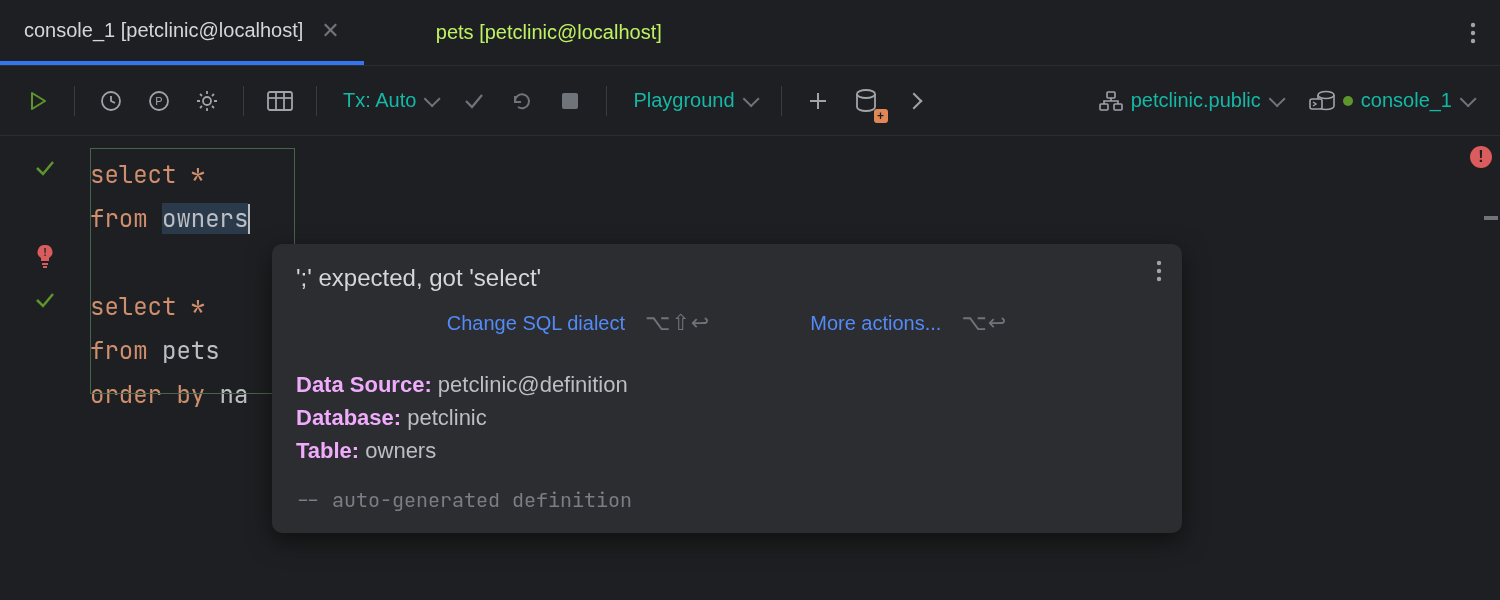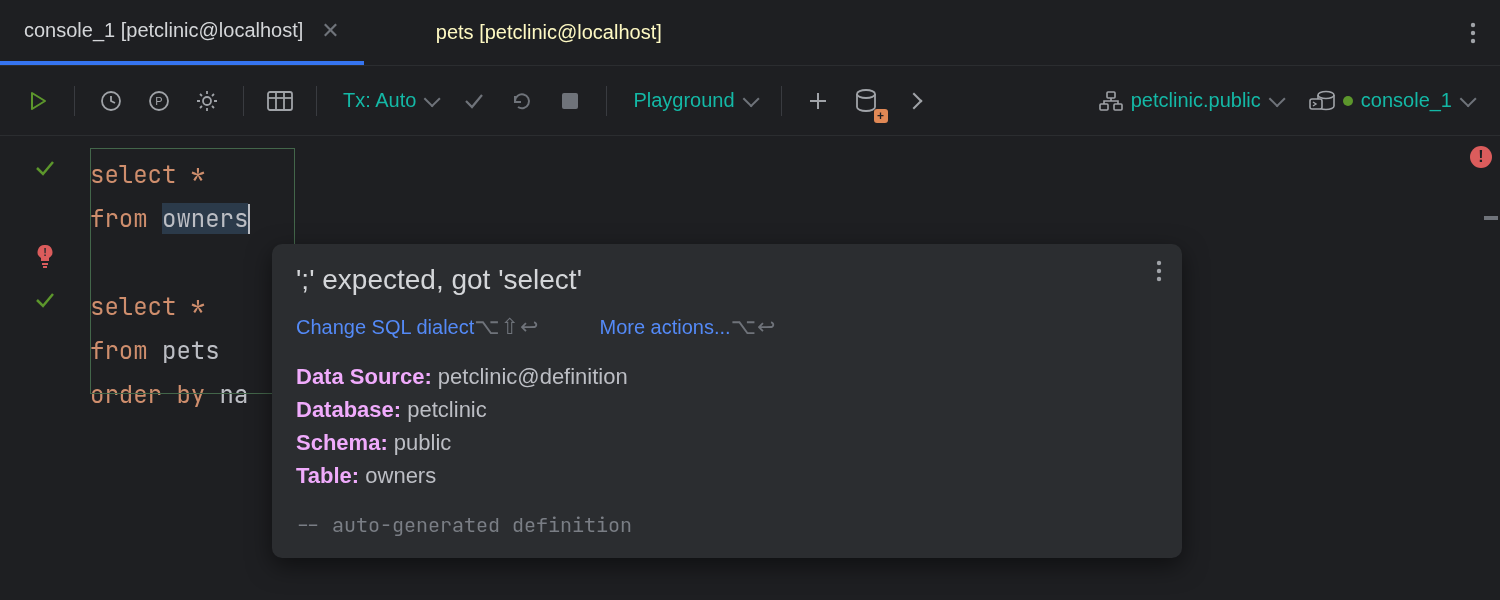--- a/index.html
+++ b/index.html
@@ -17,21 +17,21 @@
   height: 65px;
   align-items: stretch;
   position: relative;
   gap: 48px;
 }
 .tab {
   display: flex;
   align-items: center;
   padding: 0 24px;
   gap: 18px;
-  color: #fef9c3;
+  color: #bef264;
   cursor: pointer;
 }
 .tab.active {
   color: #d4d6d9;
   border-bottom: 4px solid #3574f0;
 }
 .tab .close {
   color: #6f737a;
   font-size: 22px;
 }
@@ -169,27 +169,29 @@
   top: 244px;
   width: 910px;
   background: #2b2d30;
   border-radius: 10px;
   box-shadow: 0 8px 24px rgba(0,0,0,0.5);
   padding: 20px 24px;
   z-index: 10;
 }
 .popup-title {
   color: #d4d6d9;
-  font-size: 28px;
+  font-size: 24px;
   margin-bottom: 18px;
 }
 .popup-actions {
   display: flex;
   align-items: center;
-  margin-bottom: 20px;
+  gap: 20px;
+  margin-bottom: 32px;
+  justify-content: center;
 }
 .popup-link {
   color: #548af7;
   cursor: pointer;
 }
 .shortcut {
   color: #6f737a;
   font-size: 22px;
   letter-spacing: 1px;
 }
@@ -413,17 +415,16 @@
   <div class="popup-actions">
     <span class="popup-link">Change SQL dialect</span>
     <span class="shortcut">⌥⇧↩</span>
     <span style="width:60px"></span>
     <span class="popup-link">More actions...</span>
     <span class="shortcut">⌥↩</span>
   </div>
   <div class="popup-info">
     <div><b>Data Source:</b><span> petclinic@definition</span></div>
     <div><b>Database:</b><span> petclinic</span></div>
-    <div><b>Schema:</b><span> public</span></div>
     <div><b>Table:</b><span> owners</span></div>
   </div>
   <div class="popup-code">-- auto-generated definition</div>
 </div>
 
 </body></html>

